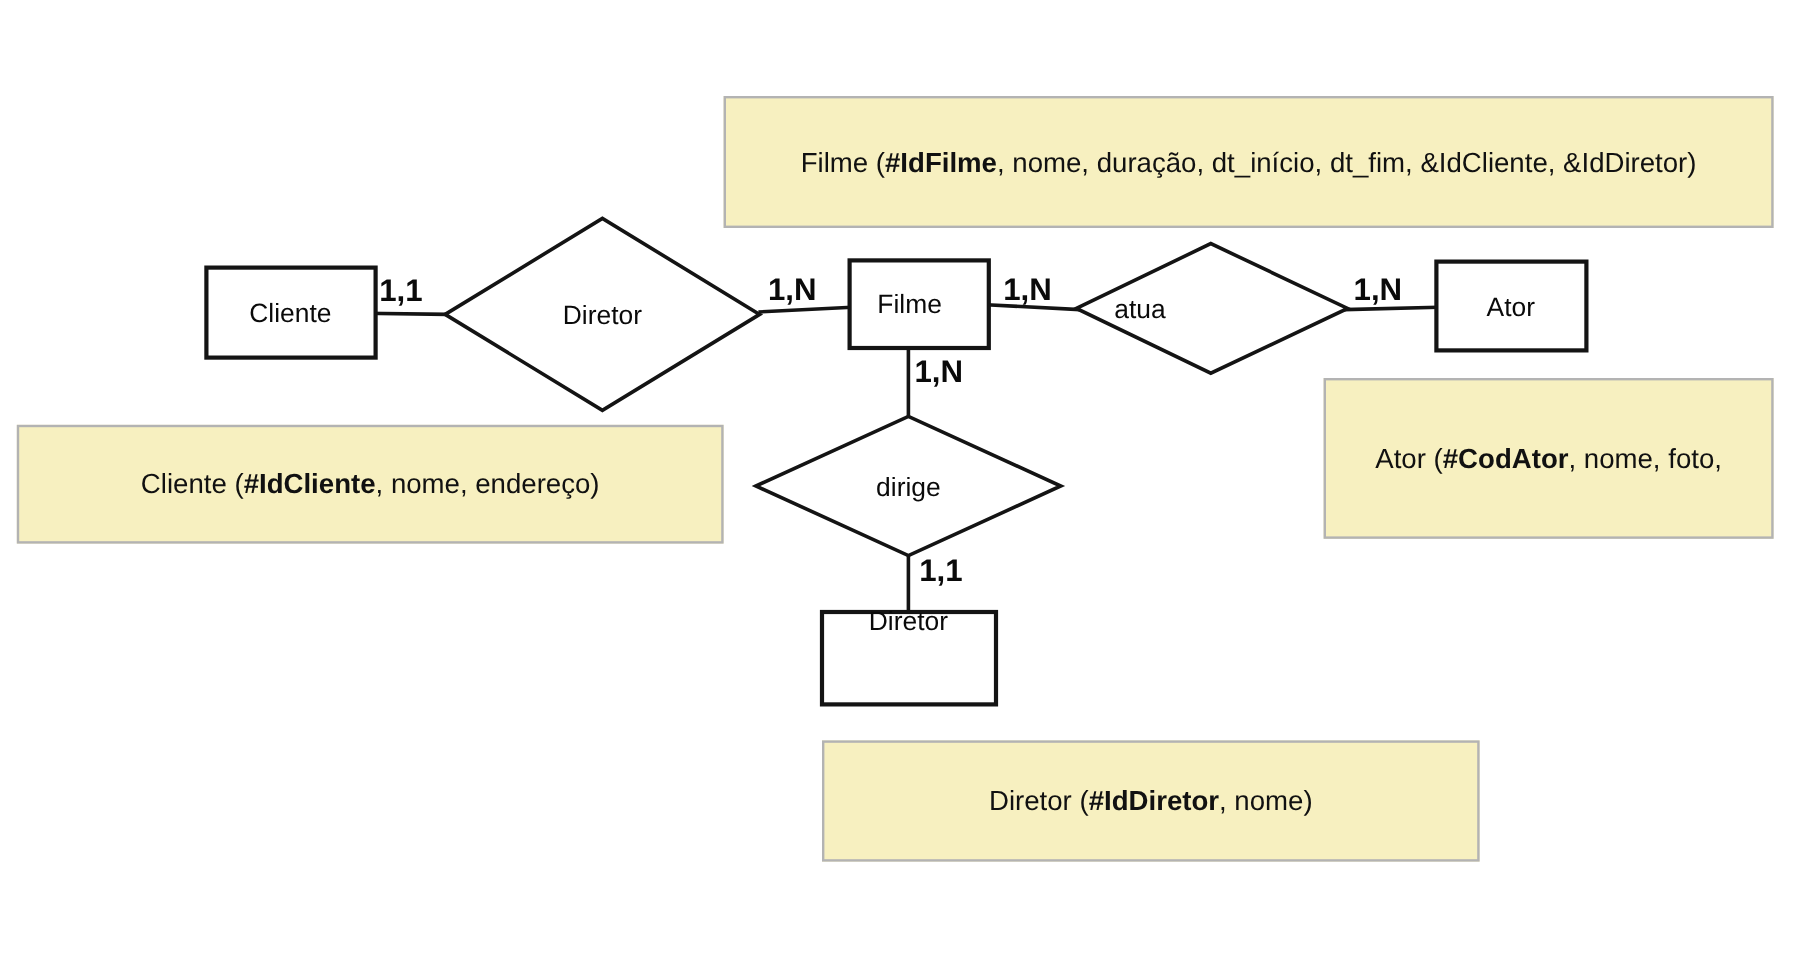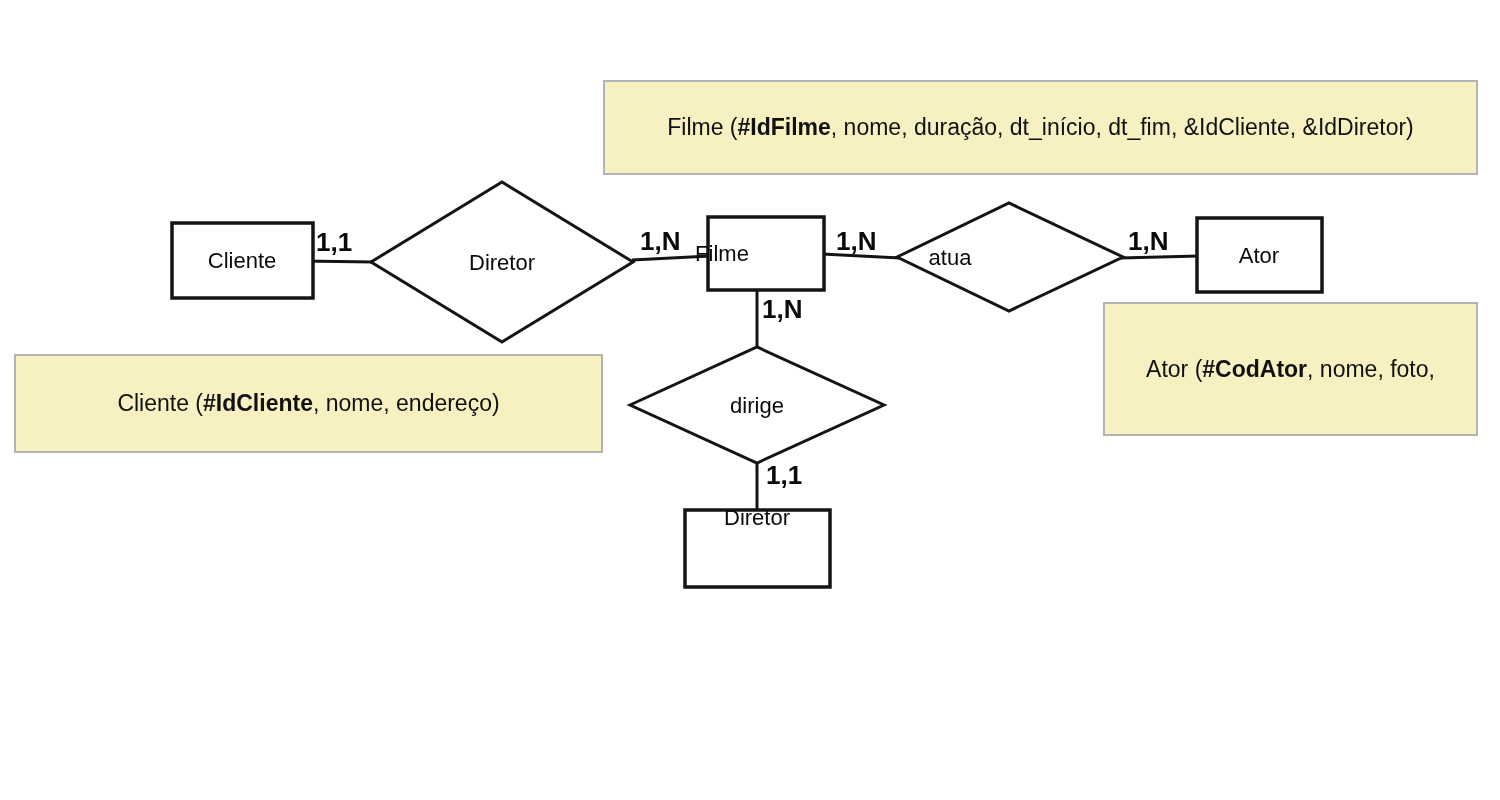--- a/index.html
+++ b/index.html
@@ -71,41 +71,44 @@
     <polygon class="shape" stroke-width="3" points="897,257 1009,203 1123,257 1009,311"></polygon>
     <polygon class="shape" stroke-width="3" points="630,405 757,347 884,405 757,463"></polygon>
 
     <rect class="shape" stroke-width="3.5" x="172" y="223" width="141" height="75"></rect>
     <rect class="shape" stroke-width="3.5" x="708" y="217" width="116" height="73"></rect>
     <rect class="shape" stroke-width="3.5" x="1197" y="218" width="125" height="74"></rect>
     <rect class="shape" stroke-width="3.5" x="685" y="510" width="145" height="77"></rect>
   </svg>
 
   <div class="shape-label" style="left:242px; top:261px;">Cliente</div>
-  <div class="shape-label" style="left:722px; top:254px;">Filme</div>
+  <div class="shape-label" style="left:758px; top:254px;">Filme</div>
   <div class="shape-label" style="left:1259px; top:256px;">Ator</div>
   <div class="shape-label" style="left:757px; top:518px;">Diretor</div>
 
   <div class="shape-label" style="left:502px; top:263px;">Diretor</div>
   <div class="shape-label" style="left:950px; top:258px;">atua</div>
   <div class="shape-label" style="left:757px; top:406px;">dirige</div>
 
   <div class="card-label" style="left:316px; top:229px;">1,1</div>
   <div class="card-label" style="left:640px; top:228px;">1,N</div>
   <div class="card-label" style="left:836px; top:228px;">1,N</div>
   <div class="card-label" style="left:1128px; top:228px;">1,N</div>
   <div class="card-label" style="left:762px; top:296px;">1,N</div>
   <div class="card-label" style="left:766px; top:462px;">1,1</div>
 
-  <div class="annotation" style="left:603px; top:80px; width:875px; height:95px;">
+  <div class="annotation" style="left:603px; top:80px; width:875px; height:110px;">
     <span class="nowrap"><span>Filme (</span><b>#IdFilme</b><span>, nome, duração, dt_início, dt_fim, &amp;IdCliente, &amp;IdDiretor)</span></span>
   </div>
 
   <div class="annotation" style="left:14px; top:354px; width:589px; height:99px;">
     <span class="nowrap"><span>Cliente (</span><b>#IdCliente</b><span>, nome, endereço)</span></span>
   </div>
 
-  <div class="annotation" style="left:1103px; top:302px; width:375px; height:134px;">
+  <div class="annotation" style="left:1103px; top:315px; width:375px; height:134px;">
     <span><span class="nowrap"><span>Ator (</span><b>#CodAtor</b><span>, nome, foto,</span></span><br></span>
   </div>
 
+  <div class="annotation" style="left:685px; top:617px; width:548px; height:101px;">
+    <span class="nowrap"><span>Diretor (</span><b>#IdDiretor</b><span>, nome)</span></span>
+  </div>
 
 </div>
 
 </body></html>

